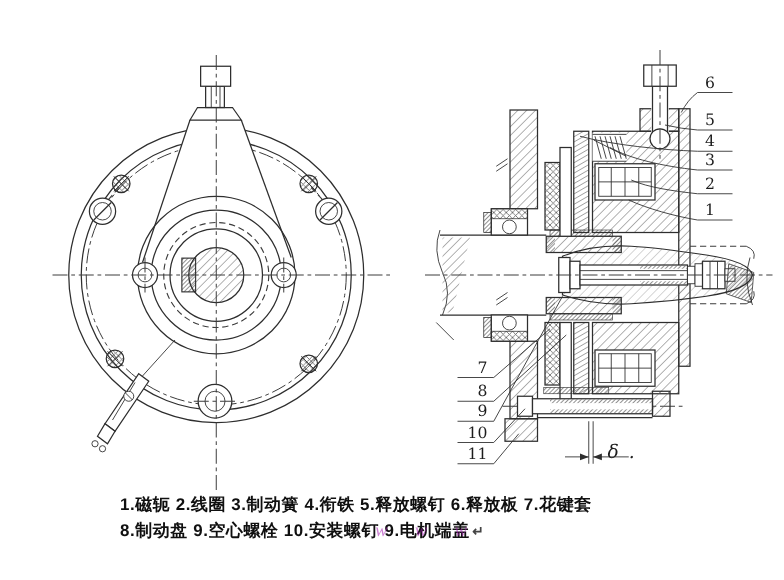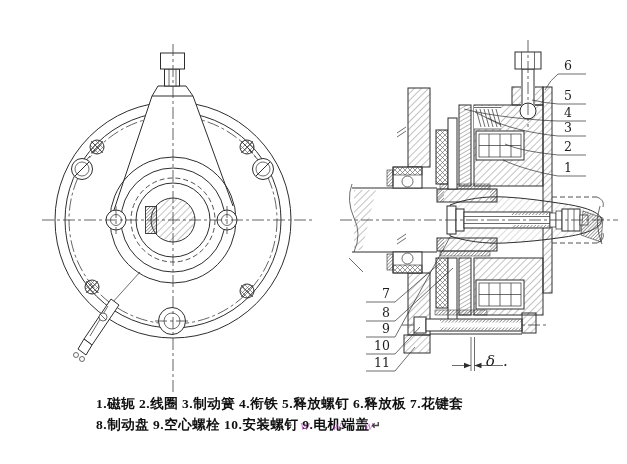--- a/index.html
+++ b/index.html
@@ -8,21 +8,21 @@
   svg{position:absolute;left:0;top:0;}
   .ln{stroke:#2e2e2e;stroke-width:1;fill:none;}
   .lt{stroke:#2e2e2e;stroke-width:.7;fill:none;}
   .fw{fill:#ffffff;stroke:#2e2e2e;stroke-width:1;}
   .fwt{fill:#ffffff;stroke:#2e2e2e;stroke-width:.7;}
   .cl{stroke:#3c3c3c;stroke-width:.8;fill:none;stroke-dasharray:12 3 3 3;}
   .hd{stroke:#3c3c3c;stroke-width:.9;fill:none;stroke-dasharray:5 3;}
   .num{font-family:"DejaVu Serif",serif;font-size:12.5px;fill:#1c1c1c;}
   .dim{font-family:"DejaVu Serif",serif;font-style:italic;font-size:15px;fill:#1c1c1c;}
   .ah{fill:#2e2e2e;stroke:none;}
-  .caption{position:absolute;left:96px;font-family:Liberation Serif, serif;
+  .caption{position:absolute;left:96px;font-family:Liberation Sans, sans-serif;
            font-weight:600;font-size:13.5px;letter-spacing:.5px;color:#101010;white-space:nowrap;}
   .cap1{top:395px;}
   .cap2{top:416px;}
   .ret{font-size:11px;color:#444;margin-left:2px;}
   .wm{position:absolute;left:300px;top:417px;font-family:"Liberation Serif",serif;
       font-style:italic;font-size:15px;letter-spacing:9px;color:#a21caf;opacity:.55;}
 </style>
 </head>
 <body>
 

